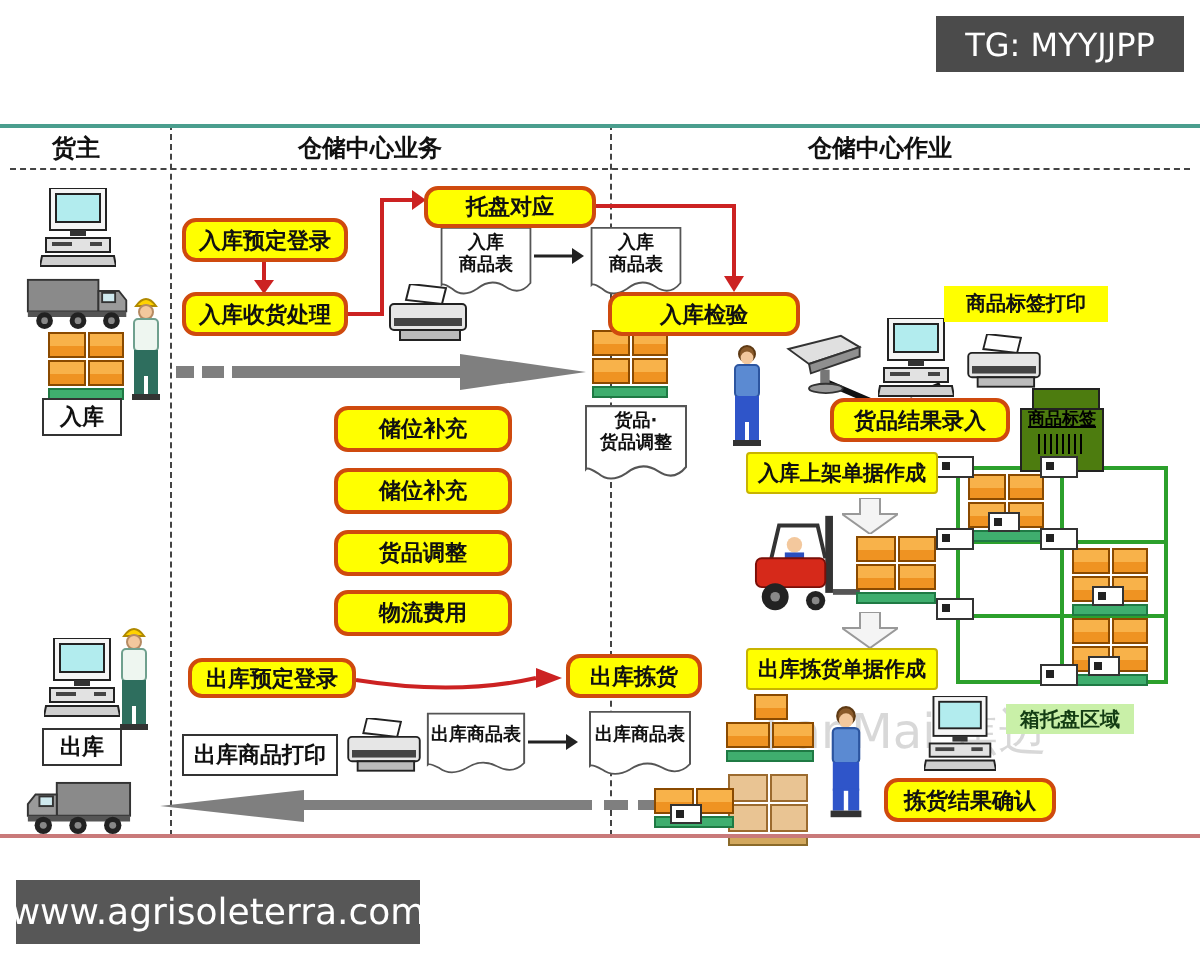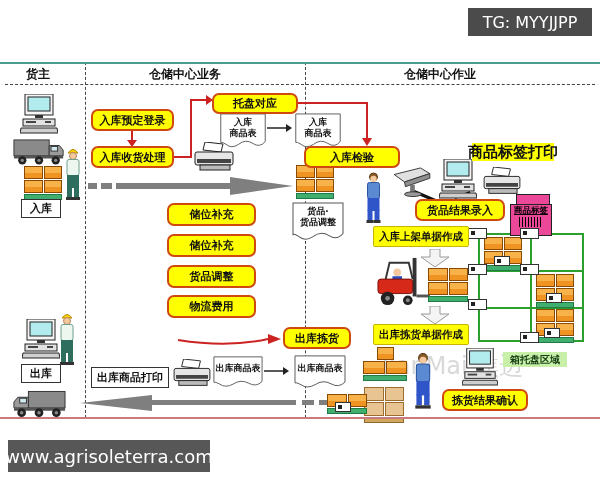--- a/index.html
+++ b/index.html
@@ -12,21 +12,21 @@
   .teal-line{border-top:2px solid #4a9e8e;z-index:6;}
   .pink-line{border-top:2px solid #c97a7a;z-index:6;}
   .dash-h{border-top:1px dashed #444;z-index:1;}
   .dash-v{border-left:1px dashed #444;z-index:1;}
   .colhead{font-size:12px;font-weight:bold;color:#111;text-align:center;z-index:6;}
   
   .ybox{background:#ffff00;border:2px solid #cf4a0e;border-radius:7px;display:flex;align-items:center;justify-content:center;
         font-size:11px;font-weight:bold;color:#111;z-index:5;box-sizing:border-box;white-space:nowrap;}
   .yplain{background:#ffff00;border:1px solid #c8b400;border-radius:2px;display:flex;align-items:center;justify-content:center;
         font-size:10.5px;font-weight:bold;color:#111;z-index:5;box-sizing:border-box;white-space:nowrap;}
-  .ylabel{background:#ffff00;display:flex;align-items:center;justify-content:center;font-size:15px;font-weight:bold;color:#111;z-index:5;white-space:nowrap;}
+  .ylabel{background:#ffff00;display:flex;align-items:center;justify-content:center;font-size:10px;font-weight:bold;color:#111;z-index:5;white-space:nowrap;}
   .wbox{background:#fff;border:1.5px solid #333;display:flex;align-items:center;justify-content:center;
         font-size:11px;font-weight:bold;color:#111;z-index:5;box-sizing:border-box;white-space:nowrap;}
   .zonelabel{background:#c9f0a8;color:#143d14;display:flex;align-items:center;justify-content:center;font-size:10px;font-weight:bold;z-index:5;white-space:nowrap;}
   
   .doc{z-index:4;}
   .doc svg{position:absolute;left:0;top:0;width:100%;height:100%;}
   .doctext{position:relative;z-index:2;text-align:center;font-size:9px;font-weight:bold;color:#111;padding-top:4px;line-height:11px;}
   
   .boxgrid{display:grid;grid-template-columns:1fr 1fr;gap:1px;}
   .obox{height:11px;background:linear-gradient(#f8b24a 55%,#ef9322 45%);border:1px solid #8a4a00;}
@@ -34,21 +34,21 @@
   .cbox{height:12px;background:#e9c493;border:1px solid #9c6b2f;}
   .pbar{height:4px;background:#3fae6e;border:1px solid #1f7a44;margin-top:1px;}
   .tbar{height:4px;background:#d2a85e;border:1px solid #8a6a2a;margin-top:1px;}
   
   .rack{border:2px solid #2ca02c;z-index:1;box-sizing:border-box;}
   .rack-line-h{position:absolute;left:0;width:100%;border-top:2px solid #2ca02c;}
   .rack-line-v{position:absolute;top:0;height:100%;border-left:2px solid #2ca02c;}
   .tag{position:absolute;background:#fff;border:1px solid #333;z-index:4;box-sizing:border-box;}
   .tag::before{content:"";display:block;width:4px;height:4px;background:#222;margin:2px 0 0 2px;}
   .barcode{height:10px;background:repeating-linear-gradient(90deg,#000 0 1px,transparent 1px 3px);}
-  .gcard{position:absolute;background:#ec4899;border:1.5px solid #222;box-sizing:border-box;text-decoration:underline;}
+  .gcard{position:absolute;background:#4d7c0f;border:1.5px solid #222;box-sizing:border-box;text-decoration:underline;}
   .watermark{color:#cfcfcf;font-size:24px;z-index:0;white-space:nowrap;opacity:.8;}
   svg.icon{z-index:3;position:absolute;}
 </style>
 </head>
 <body>
 
 <div id="canvas">
 
   <svg width="0" height="0" style="position:absolute">
     <defs>
@@ -221,20 +221,21 @@
   </div>
   <svg class="icon" style="left:193px;top:142px;width:42px;height:34px" viewBox="0 0 42 34">
       <use href="#sym-printer"></use>
     </svg>
 
   <div class="abs ybox" style="left:167px;top:203px;width:89px;height:23px">储位补充</div>
   <div class="abs ybox" style="left:167px;top:234px;width:89px;height:23px">储位补充</div>
   <div class="abs ybox" style="left:167px;top:265px;width:89px;height:23px">货品调整</div>
   <div class="abs ybox" style="left:167px;top:295px;width:89px;height:23px">物流费用</div>
 
+  <div class="abs ybox" style="left:94px;top:329px;width:84px;height:20px">出库预定登录</div>
   <div class="abs wbox" style="left:91px;top:367px;width:78px;height:21px">出库商品打印</div>
   <svg class="icon" style="left:171px;top:359px;width:42px;height:32px" viewBox="0 0 42 34">
       <use href="#sym-printer"></use>
     </svg>
   <div class="abs doc" style="left:212px;top:356px;width:52px;height:34px">
     <svg viewBox="0 0 54 40" preserveAspectRatio="none">
         <use href="#sym-doc"></use>
       </svg>
     <div class="doctext" style="padding-top:7px"><span>出库商品表</span></div>
   </div>

